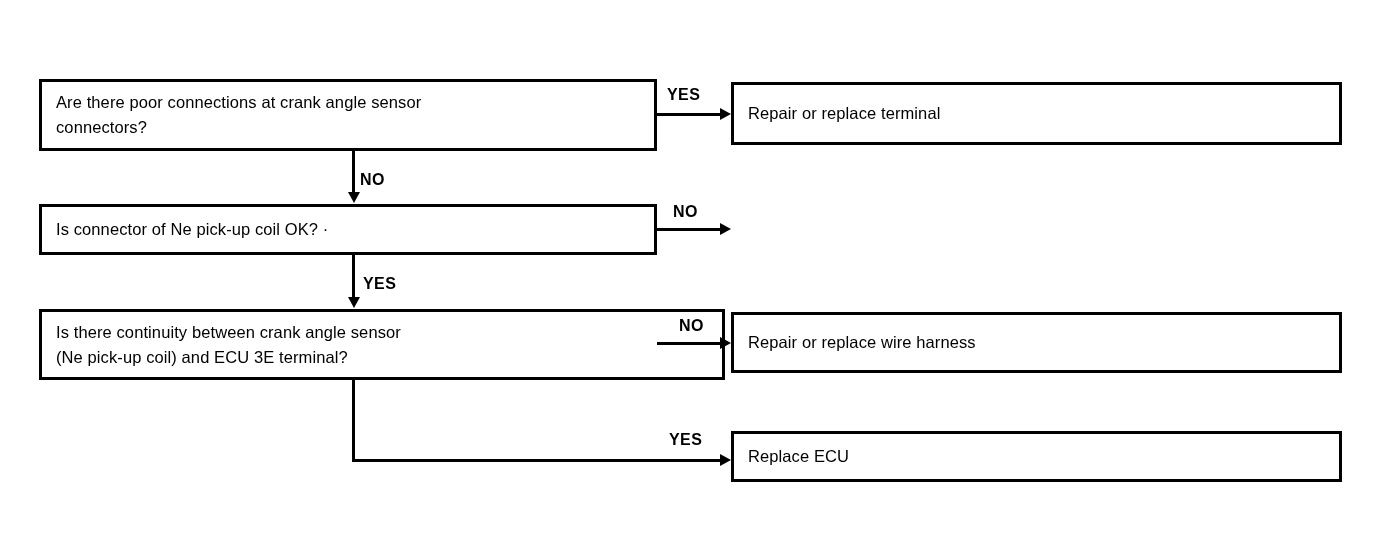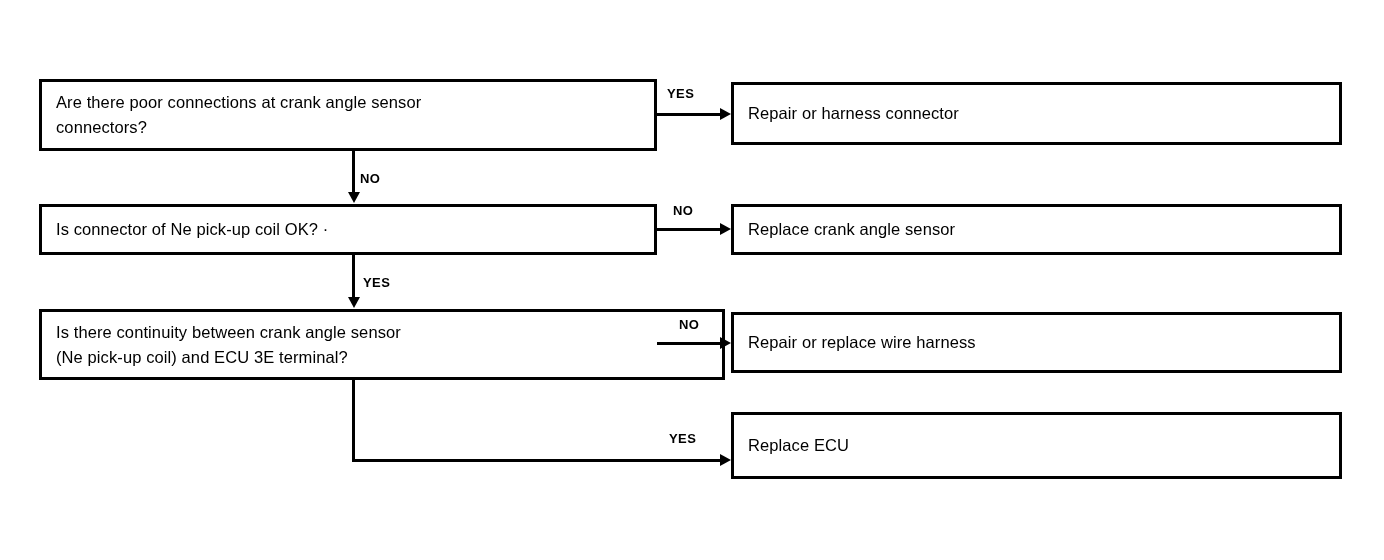--- a/index.html
+++ b/index.html
@@ -38,21 +38,21 @@
     font-weight: normal;
   }
 
   .q1 { left: 39px;  top: 79px;  width: 618px; height: 72px; }
   .q2 { left: 39px;  top: 204px; width: 618px; height: 51px; }
   .q3 { left: 39px;  top: 309px; width: 686px; height: 71px; }
 
   .r1 { left: 731px; top: 82px;  width: 611px; height: 63px; }
   .r2 { left: 731px; top: 204px; width: 611px; height: 51px; }
   .r3 { left: 731px; top: 312px; width: 611px; height: 61px; }
-  .r4 { left: 731px; top: 412px; width: 611px; height: 67px; }
+  .r4 { left: 731px; top: 431px; width: 611px; height: 51px; }
 
   
   .hline {
     position: absolute;
     height: 3px;
     background: #000000;
   }
   .vline {
     position: absolute;
     width: 3px;
@@ -69,21 +69,21 @@
     position: absolute;
     width: 0; height: 0;
     border-left: 6px solid transparent;
     border-right: 6px solid transparent;
     border-top: 11px solid #000000;
   }
 
   
   .blabel {
     position: absolute;
-    font-size: 13px;
+    font-size: 16px;
     font-weight: bold;
     color: #000000;
     letter-spacing: 0.4px;
     white-space: nowrap;
   }
 </style>
 </head>
 <body>
 
 <div id="canvas">
@@ -96,26 +96,23 @@
   <div class="node q2">
     <div class="txt">Is connector of Ne pick-up coil OK?  ·</div>
   </div>
 
   <div class="node q3">
     <div class="txt"><span>Is there continuity between crank angle sensor
 (Ne pick-up coil) and ECU </span><b>3E</b><span> terminal?</span></div>
   </div>
 
   <div class="node r1">
-    <div class="txt">Repair or harness connector</div>
+    <div class="txt">Repair or replace terminal</div>
   </div>
 
-  <div class="node r2">
-    <div class="txt">Replace crank angle sensor</div>
-  </div>
 
   <div class="node r3">
     <div class="txt">Repair or replace wire harness</div>
   </div>
 
   <div class="node r4">
     <div class="txt">Replace ECU</div>
   </div>
 
   <div class="hline" style="left:657px; top:113px; width:64px;"></div>

